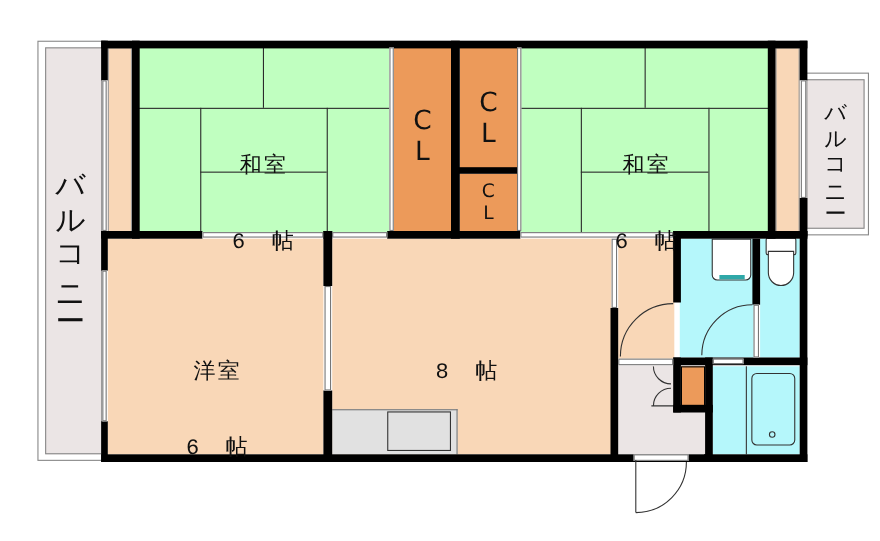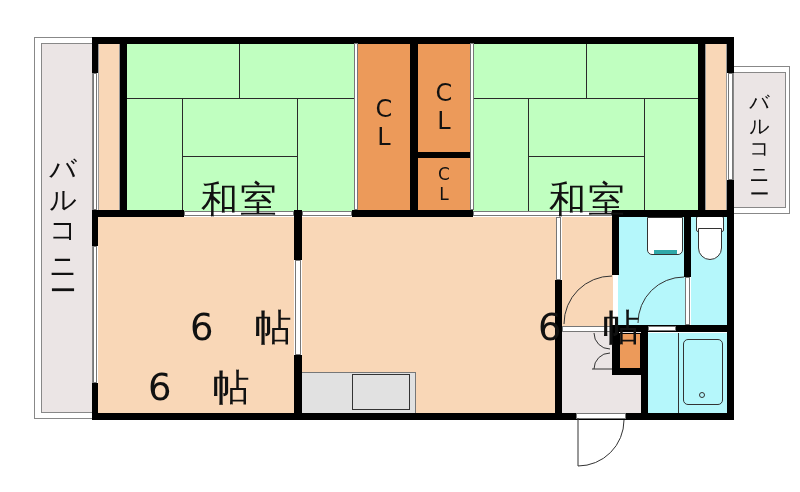--- a/index.html
+++ b/index.html
@@ -1,21 +1,21 @@
 <!DOCTYPE html>
 <html><head>
 <meta charset="utf-8">
 <style>
   html, body { margin:0; padding:0; background:#ffffff; }
   body { width:800px; height:492px; position:relative; overflow:hidden;
          font-family:"DejaVu Sans", "Liberation Sans", sans-serif; }
   .abs { position:absolute; box-sizing:border-box; }
   .wall { position:absolute; background:#000; }
   .label { position:absolute; text-align:center; color:#111; line-height:1.15; white-space:pre; }
-  .big { font-size:37px; letter-spacing:2px; }
+  .big { font-size:20px; letter-spacing:2px;font-family:Liberation Mono, monospace; }
   .cl  { font-size:24px; }
   .cl-small { font-size:17px; }
   .vert { writing-mode: vertical-rl; font-size:27px; letter-spacing:4px; }
   .vert-small { writing-mode: vertical-rl; font-size:20px; letter-spacing:3px; }
   .tline { position:absolute; background:#2a2a2a; }
   .win { position:absolute; background:#fff; border:1px solid #777; box-sizing:border-box; }
 </style>
 </head>
 <body>
 
@@ -158,16 +158,18 @@
 L</div>
 <div class="label cl" style="left:418px;top:80px;width:52px;">C
 L</div>
 <div class="label cl-small" style="left:418px;top:165px;width:52px;">C
 L</div>
 <div class="label big" style="left:538px;top:94px;width:100px;">
   <div>和室</div>
   <div>6　帖</div>
 </div>
 <div class="label big" style="left:148px;top:282px;width:100px;">
+  <div>洋室</div>
   <div>6　帖</div>
 </div>
 <div class="label big" style="left:370px;top:282px;width:110px;">
+  <div>8　帖</div>
 </div>
 
 </body></html>

